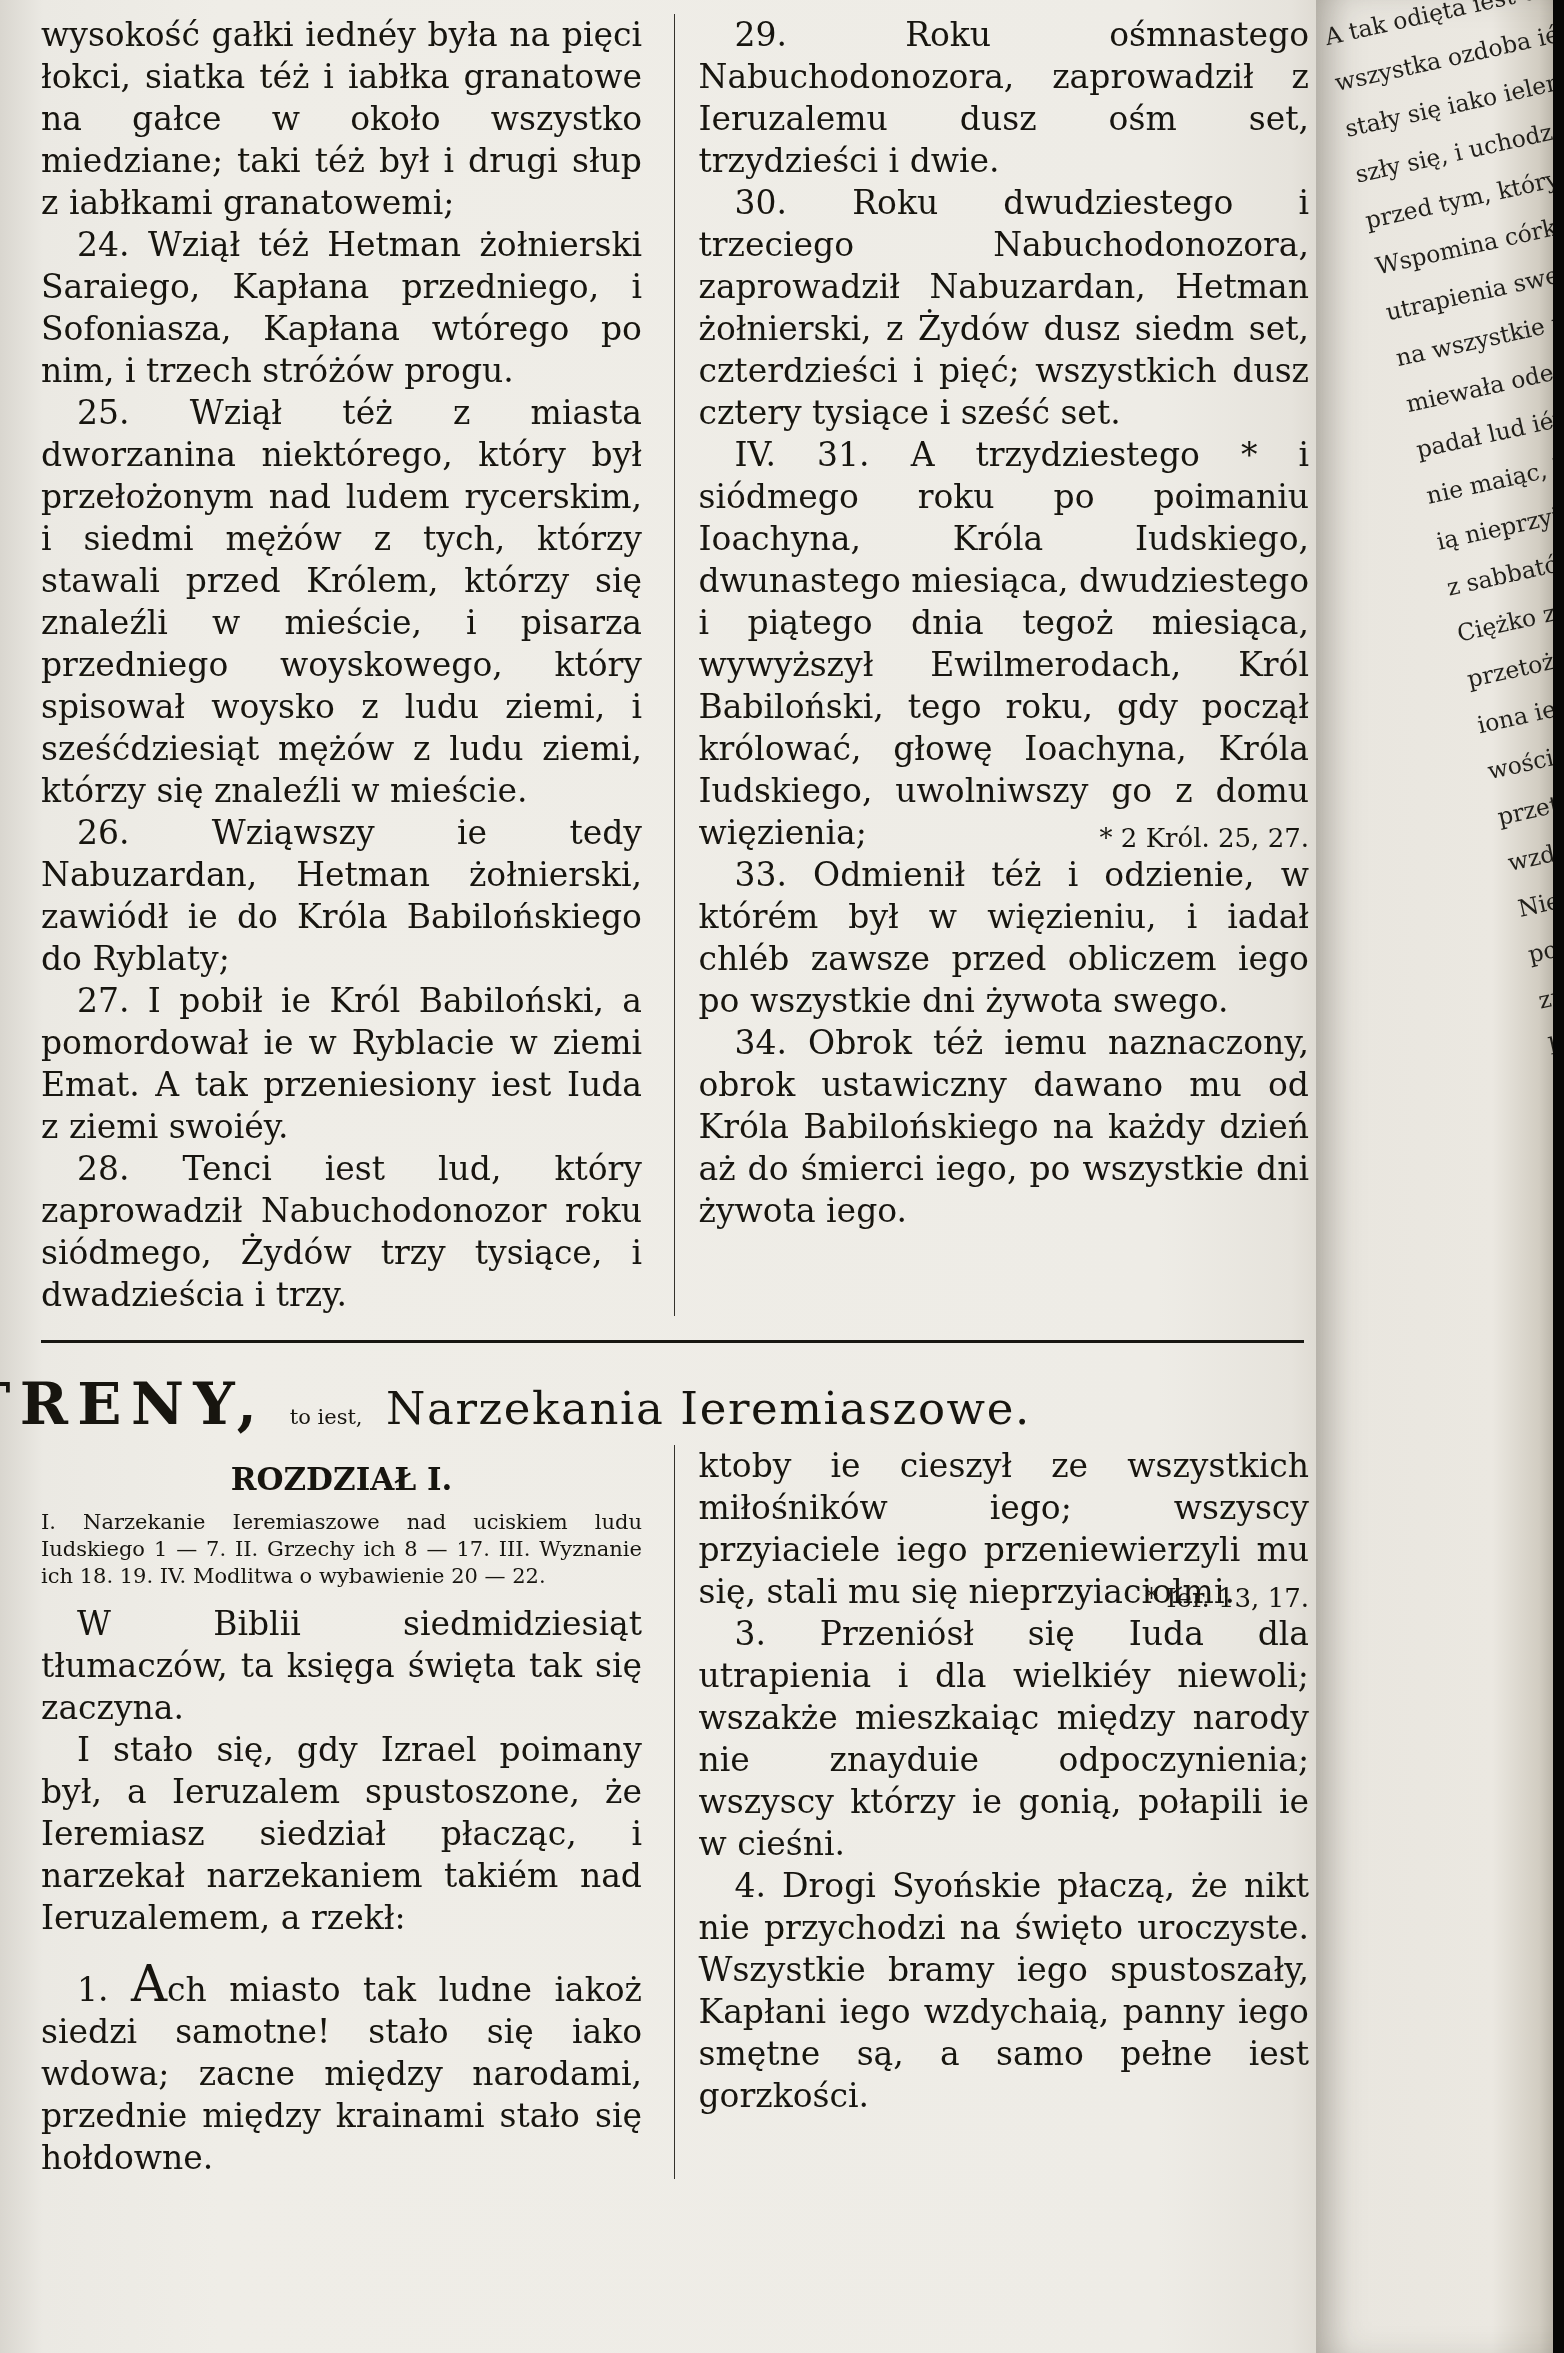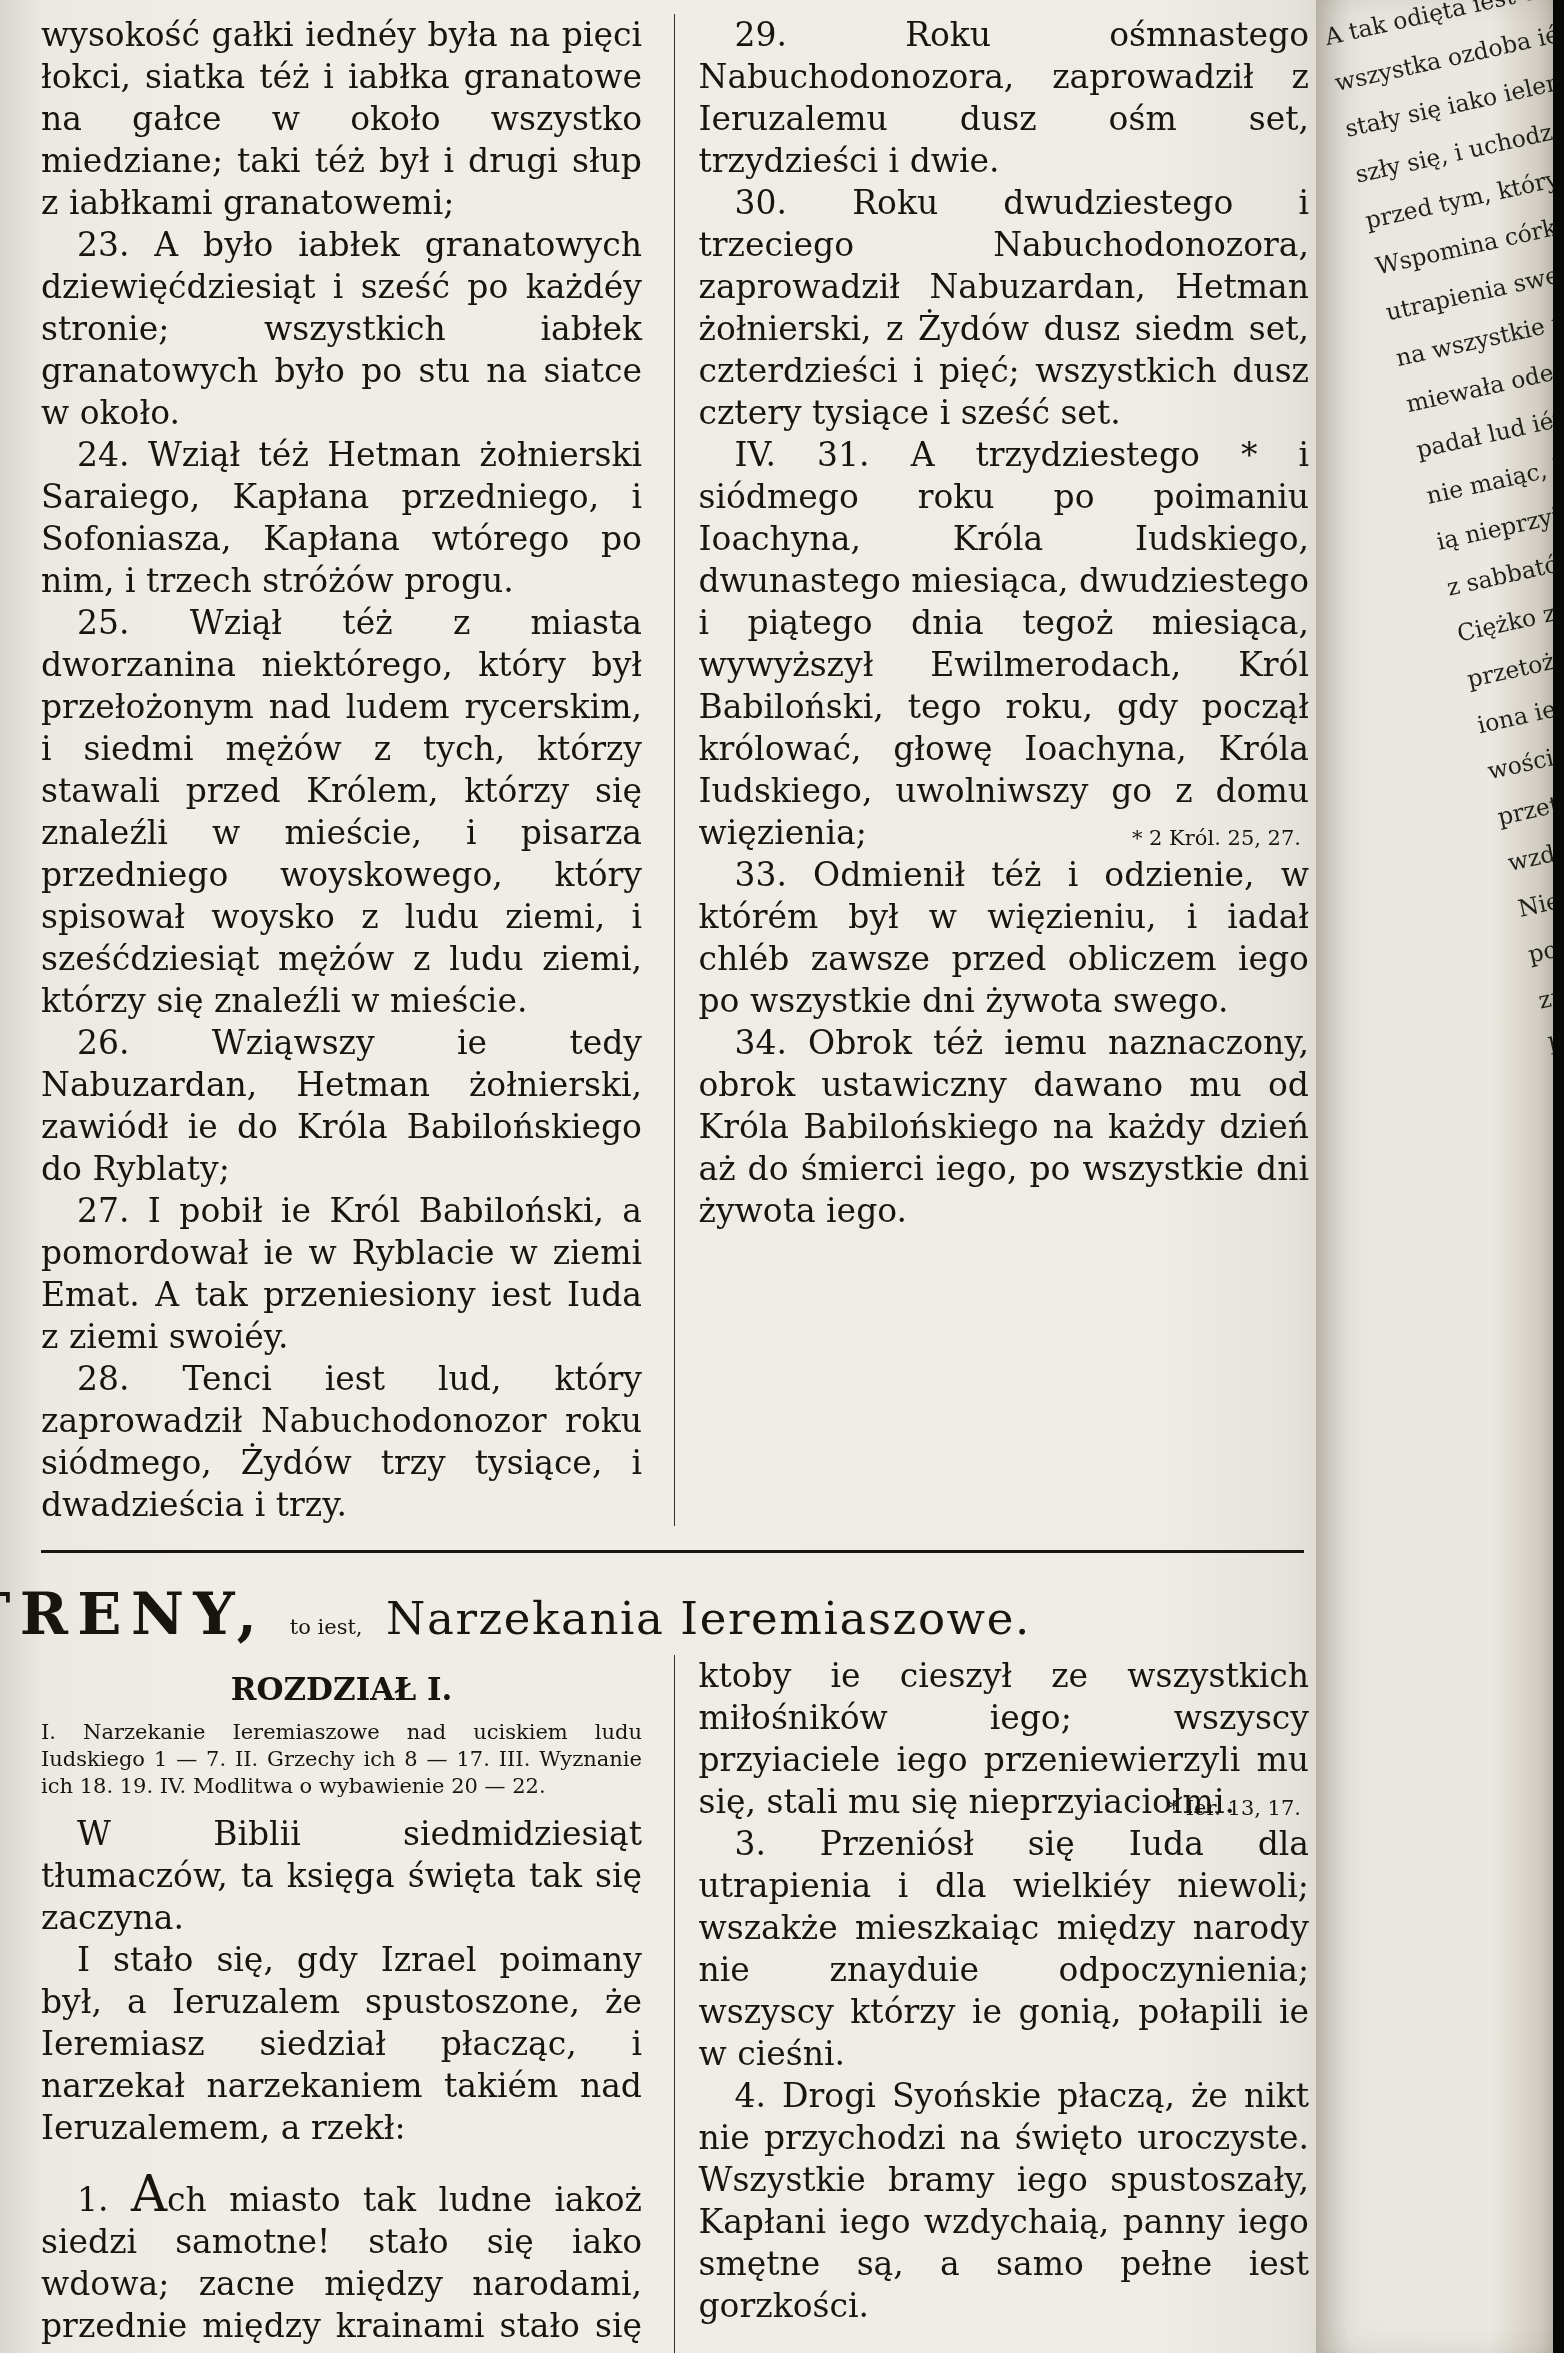--- a/index.html
+++ b/index.html
@@ -17,21 +17,21 @@
   .header-row .rt1 { margin-right: 72px; }
 
   .cols { display: flex; }
   .col { width: 634px; font-size: 33px; line-height: 42px; text-align: justify; }
   .col.first  { padding-right: 32px; border-right: 1.6px solid #33312b; }
   .col.second { padding-left: 23.5px; }
 
   p.para { margin: 0; text-indent: 36px; }
   p.cont { margin: 0; text-indent: 0; }
   p.rel  { position: relative; }
-  .ref { position: absolute; right: 8px; bottom: 4.7px; font-size: 21px; line-height: 21px; letter-spacing: 0; margin-top: 40px; }
+  .ref { position: absolute; right: 0; bottom: 4.7px; font-size: 26px; line-height: 21px; letter-spacing: 0; margin-top: 40px; }
 
   .section-rule { border-top: 3.9px solid #181712; margin: 23.5px 0 0 0; width: 1263px; }
 
   .treny-head { display: flex; align-items: baseline; justify-content: center; width: 916px; margin: 27px 0 7.8px 0; gap: 23.5px; white-space: nowrap; }
   .treny-main { font-size: 58px; font-weight: 700; letter-spacing: 9.4px; }
   .treny-sub  { font-size: 21px; }
   .treny-rest { font-size: 45px; font-weight: 400; letter-spacing: 1.6px; }
 
   .chapter { text-align: center; font-weight: 700; font-size: 31px; margin: 12.5px 0 9.4px 0; text-indent: 0; }
   .summary { font-size: 21px; line-height: 27px; text-align: justify; margin: 0 0 12.5px 0; text-indent: 0; }
@@ -49,21 +49,20 @@
 </style>
 </head>
 <body>
 
 <div class="content">
 
 
   <div class="cols">
     <div class="col first">
       <p class="cont">wysokość gałki iednéy była na pięci łokci, siatka téż i iabłka granatowe na gałce w około wszystko miedziane; taki téż był i drugi słup z iabłkami granatowemi;</p>
-      <p class="para">23. A było iabłek granatowych dziewięćdziesiąt i sześć po każdéy stronie; wszystkich iabłek granatowych było po stu na siatce w około.</p>
       <p class="para">24. Wziął téż Hetman żołnierski Saraiego, Kapłana przedniego, i Sofoniasza, Kapłana wtórego po nim, i trzech stróżów progu.</p>
       <p class="para">25. Wziął téż z miasta dworzanina niektórego, który był przełożonym nad ludem rycerskim, i siedmi mężów z tych, którzy stawali przed Królem, którzy się znaleźli w mieście, i pisarza przedniego woyskowego, który spisował woysko z ludu ziemi, i sześćdziesiąt mężów z ludu ziemi, którzy się znaleźli w mieście.</p>
       <p class="para">26. Wziąwszy ie tedy Nabuzardan, Hetman żołnierski, zawiódł ie do Króla Babilońskiego do Ryblaty;</p>
       <p class="para">27. I pobił ie Król Babiloński, a pomordował ie w Ryblacie w ziemi Emat. A tak przeniesiony iest Iuda z ziemi swoiéy.</p>
       <p class="para">28. Tenci iest lud, który zaprowadził Nabuchodonozor roku siódmego, Żydów trzy tysiące, i dwadzieścia i trzy.</p>
     </div>
     <div class="col second">
       <p class="para">29. Roku ośmnastego Nabuchodonozora, zaprowadził z Ieruzalemu dusz ośm set, trzydzieści i dwie.</p>
       <p class="para">30. Roku dwudziestego i trzeciego Nabuchodonozora, zaprowadził Nabuzardan, Hetman żołnierski, z Żydów dusz siedm set, czterdzieści i pięć; wszystkich dusz cztery tysiące i sześć set.</p>
       <p class="para rel">

